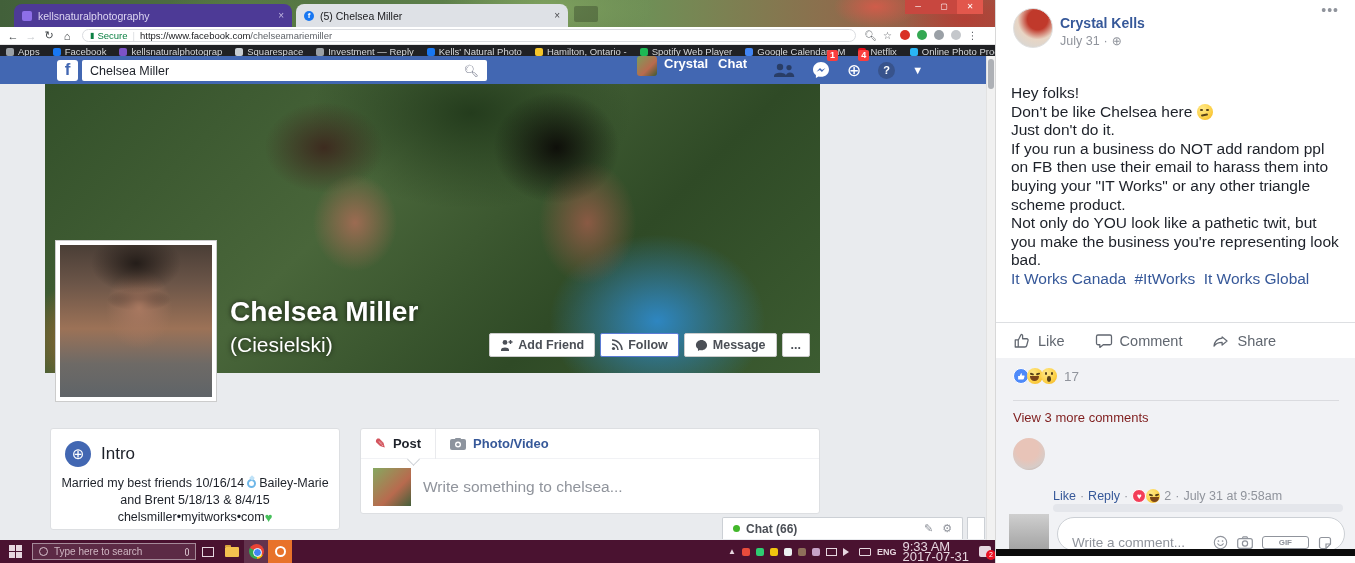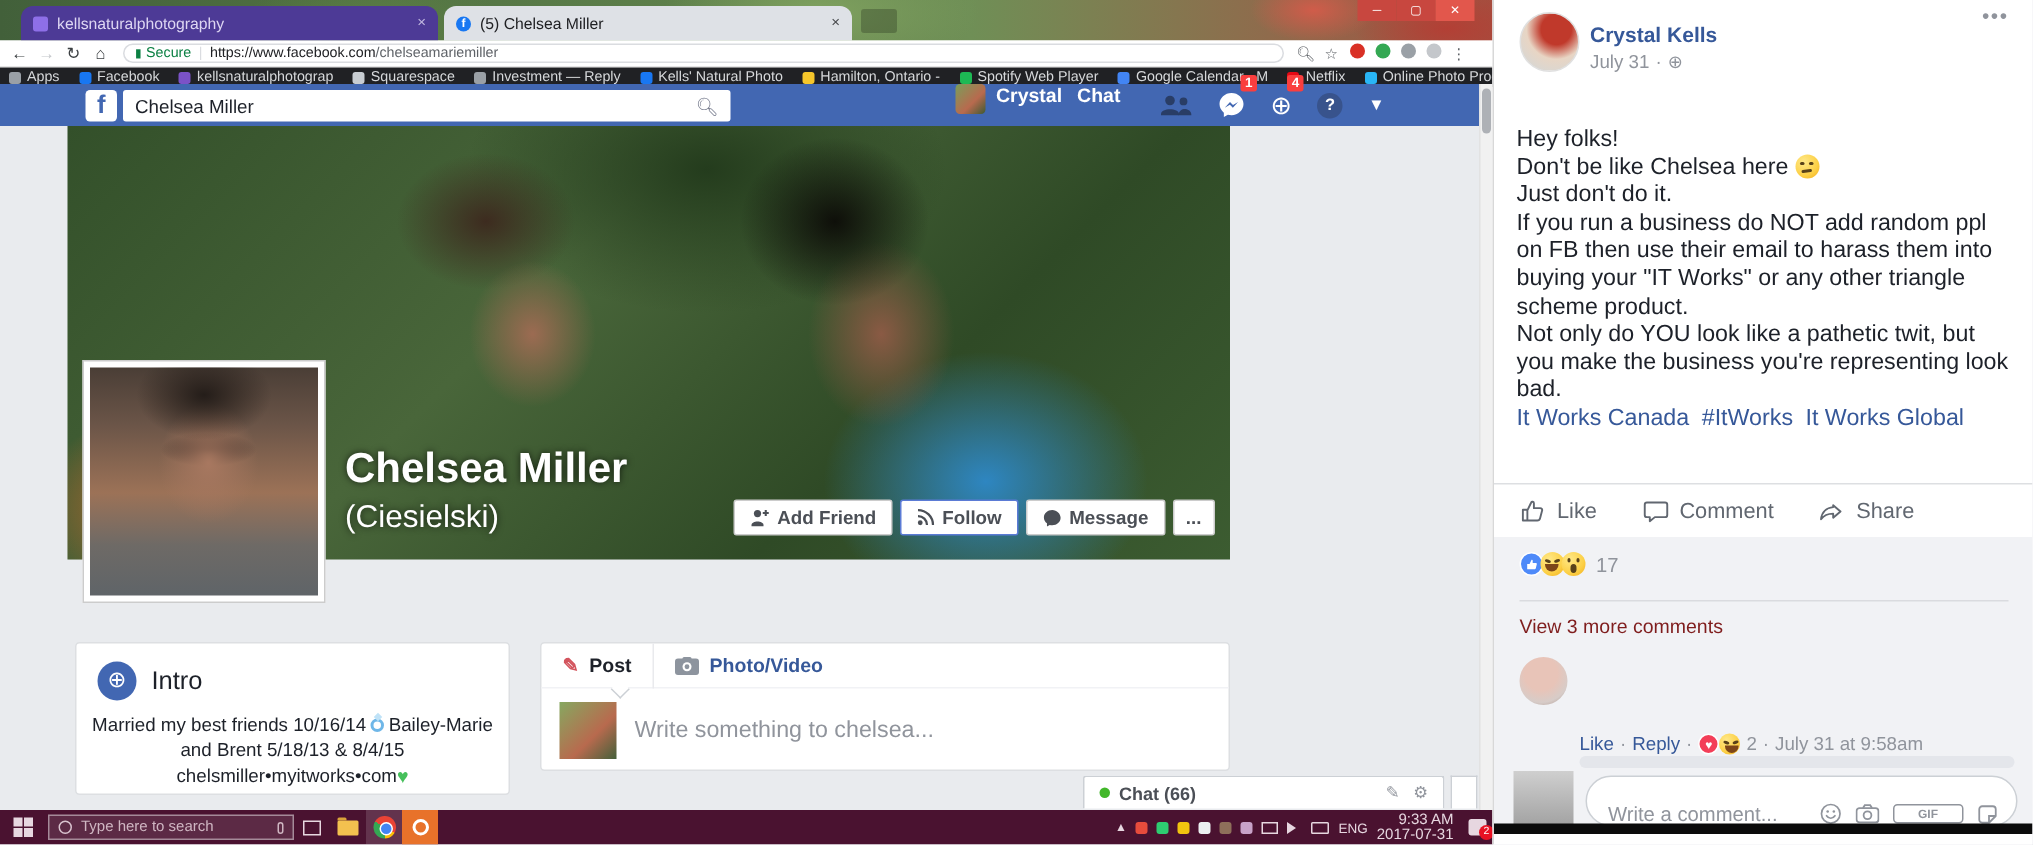--- a/index.html
+++ b/index.html
@@ -130,21 +130,21 @@
 .folder{width:14px;height:10px;background:#f3c14f;border-radius:1px;position:relative}
 .folder::before{content:"";position:absolute;top:-2px;left:0;width:6px;height:2px;background:#d9a33a;border-radius:1px 1px 0 0}
 .chromeic{width:15px;height:15px;border-radius:50%;background:conic-gradient(#ea4335 0 120deg,#fbbc05 120deg 180deg,#34a853 180deg 300deg,#ea4335 300deg);position:relative}
 .chromeic::after{content:"";position:absolute;left:4px;top:4px;width:7px;height:7px;border-radius:50%;background:#4285f4;border:1.5px solid #fff}
 .photoic{width:11px;height:11px;border:2px solid #fff;border-radius:50%}
 .tray{margin-left:auto;display:flex;align-items:center;gap:6px;padding-right:4px;font-size:9px}
 .tdot{width:8px;height:8px;border-radius:2px}
 .neticon{width:11px;height:8px;border:1.2px solid #e7d7e0}
 .vol{width:0;height:0;border:4px solid transparent;border-right:6px solid #e7d7e0;transform:rotate(180deg)}
 .kbd{width:12px;height:8px;border:1.2px solid #e7d7e0;border-radius:1px}
-.ttime{text-align:right;line-height:10px;font-size:10px}
+.ttime{line-height:10px;font-size:13px}
 .notifc{position:relative;width:12px;height:11px;background:#e7d7e0;border-radius:2px;margin-left:4px}
 .notifc .b2{position:absolute;right:-5px;bottom:-3px;background:#e81123;color:#fff;border-radius:50%;width:10px;height:10px;font-size:7px;line-height:10px;text-align:center}
 
 
 .panel{position:absolute;left:995px;top:0;width:360px;height:563px;background:#fff;border-left:1px solid #d8d8d8}
 .p-ava{position:absolute;left:17px;top:8px;width:40px;height:40px;border-radius:50%;border:1px solid #e0e0e0;background:radial-gradient(circle at 62% 28%,#c0392b 0 28%,#e8d5c4 55%,#cfd8dc)}
 .p-author{position:absolute;left:64px;top:15px;font-size:14px;font-weight:bold;color:#365899}
 .p-meta{position:absolute;left:64px;top:34px;font-size:12.5px;color:#90949c;display:flex;align-items:center;gap:4px}
 .p-more{position:absolute;right:16px;top:2px;color:#90949c;font-size:14px;letter-spacing:1px}
 .p-body{position:absolute;left:15px;top:84px;width:332px;font-size:15.5px;line-height:18.6px;color:#1d2129}
@@ -430,21 +430,21 @@
       <span style="font-size:8px">▲</span>
       <span class="tdot" style="background:#e74c3c"></span>
       <span class="tdot" style="background:#2ecc71"></span>
       <span class="tdot" style="background:#f1c40f"></span>
       <span class="tdot" style="background:#ecf0f1"></span>
       <span class="tdot" style="background:#8e6f5a"></span>
       <span class="tdot" style="background:#c8a2c8"></span>
       <span class="neticon"></span>
       <span class="vol"></span>
       <span class="kbd"></span>
-      <span style="font-weight:normal">ENG</span>
+      <span style="font-weight:bold">ENG</span>
       <span class="ttime">
         <span>9:33 AM</span><br>
         <span>2017-07-31</span>
       </span>
       <span class="notifc">
           <span class="b2">2</span>
         </span>
     </div>
   </div>
 

